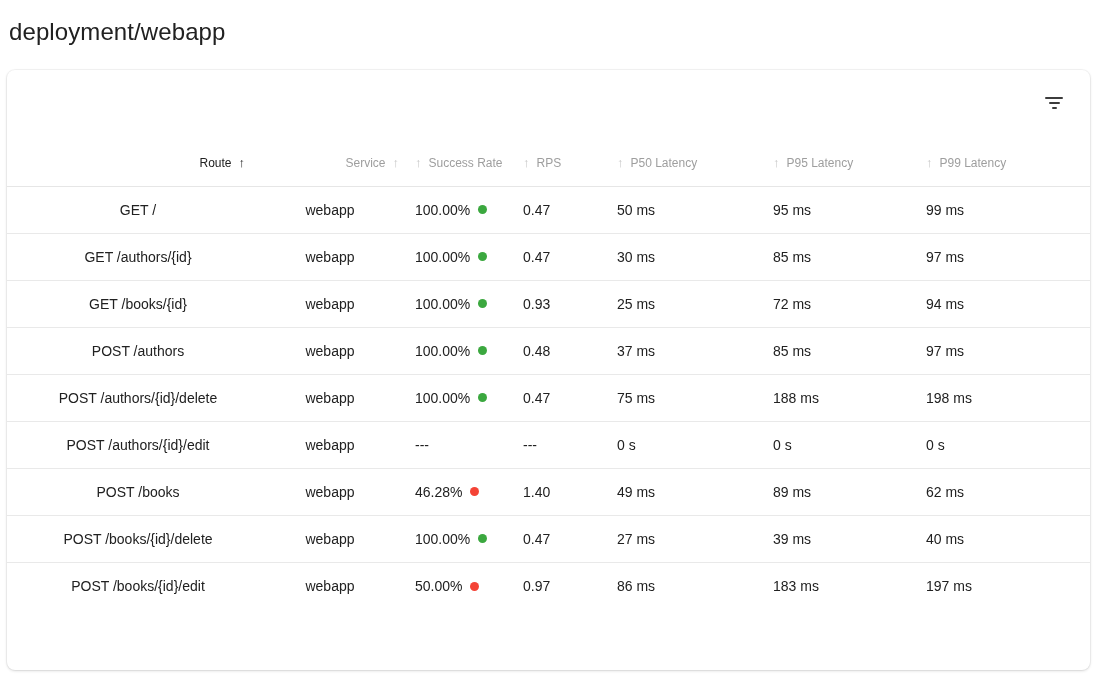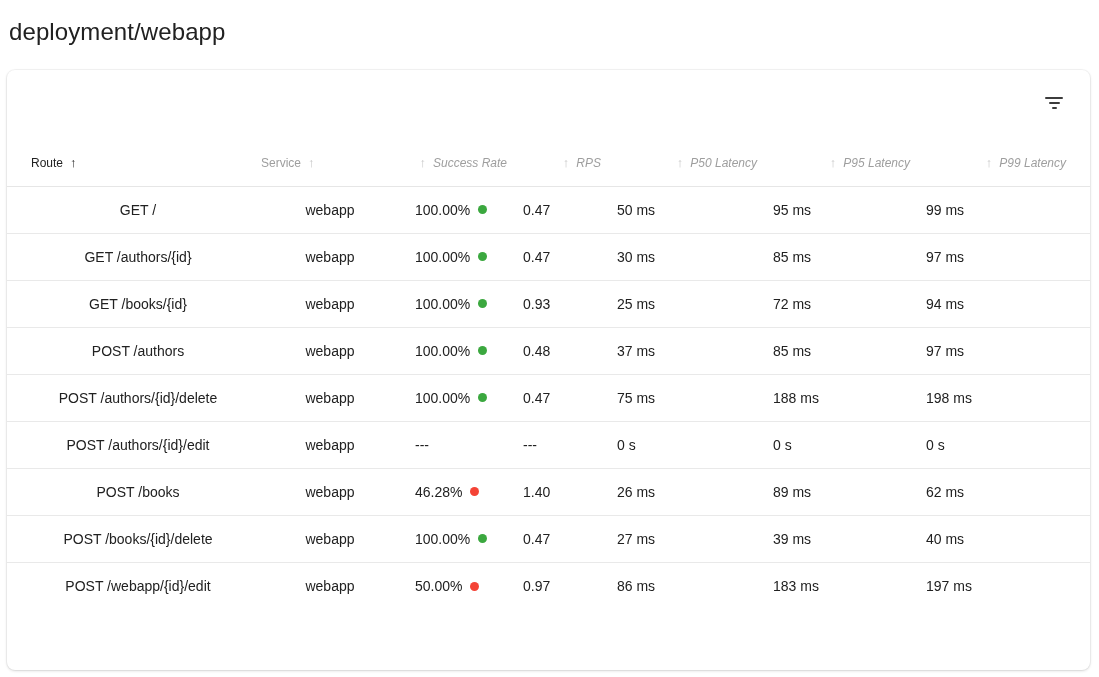--- a/index.html
+++ b/index.html
@@ -61,22 +61,22 @@
   thead th {
     height: 46px;
     font-size: 12px;
     font-weight: 500;
     color: #9e9e9e;
     border-bottom: 1px solid #e6e6e6;
     vertical-align: middle;
     cursor: pointer;
     user-select: none;
   }
-  th.col-left { text-align: left; }
-  th.col-right { text-align: right; font-style: italic; }
+  th.col-left { text-align: right; }
+  th.col-right { text-align: left; }
   th .sort-arrow { color: #c6c6c6; font-size: 13px; font-weight: 400; }
   th.col-left .sort-arrow { margin-left: 7px; }
   th.col-right .sort-arrow { margin-right: 7px; }
   th.sorted { color: #212121; font-weight: 500; }
   th.sorted .sort-arrow { color: #212121; font-weight: 600; }
 
   tbody td {
     height: 47px;
     font-size: 14px;
     color: #212121;
@@ -188,35 +188,35 @@
             <td class="col-right">---</td>
             <td class="col-right">0 s</td>
             <td class="col-right">0 s</td>
             <td class="col-right">0 s</td>
           </tr>
           <tr>
             <td class="col-left">POST /books</td>
             <td class="col-left">webapp</td>
             <td class="col-right"><span>46.28%</span><span class="status-dot error" style="background: rgb(244, 67, 54);"></span></td>
             <td class="col-right">1.40</td>
-            <td class="col-right">26 ms</td>
+            <td class="col-right">49 ms</td>
             <td class="col-right">89 ms</td>
             <td class="col-right">62 ms</td>
           </tr>
           <tr>
             <td class="col-left">POST /books/{id}/delete</td>
             <td class="col-left">webapp</td>
             <td class="col-right"><span>100.00%</span><span class="status-dot ok" style="background: rgb(59, 168, 63);"></span></td>
             <td class="col-right">0.47</td>
             <td class="col-right">27 ms</td>
             <td class="col-right">39 ms</td>
             <td class="col-right">40 ms</td>
           </tr>
           <tr>
-            <td class="col-left">POST /webapp/{id}/edit</td>
+            <td class="col-left">POST /books/{id}/edit</td>
             <td class="col-left">webapp</td>
             <td class="col-right"><span>50.00%</span><span class="status-dot error" style="background: rgb(244, 67, 54);"></span></td>
             <td class="col-right">0.97</td>
             <td class="col-right">86 ms</td>
             <td class="col-right">183 ms</td>
             <td class="col-right">197 ms</td>
           </tr>
         </tbody>
     </table>
   </div>

